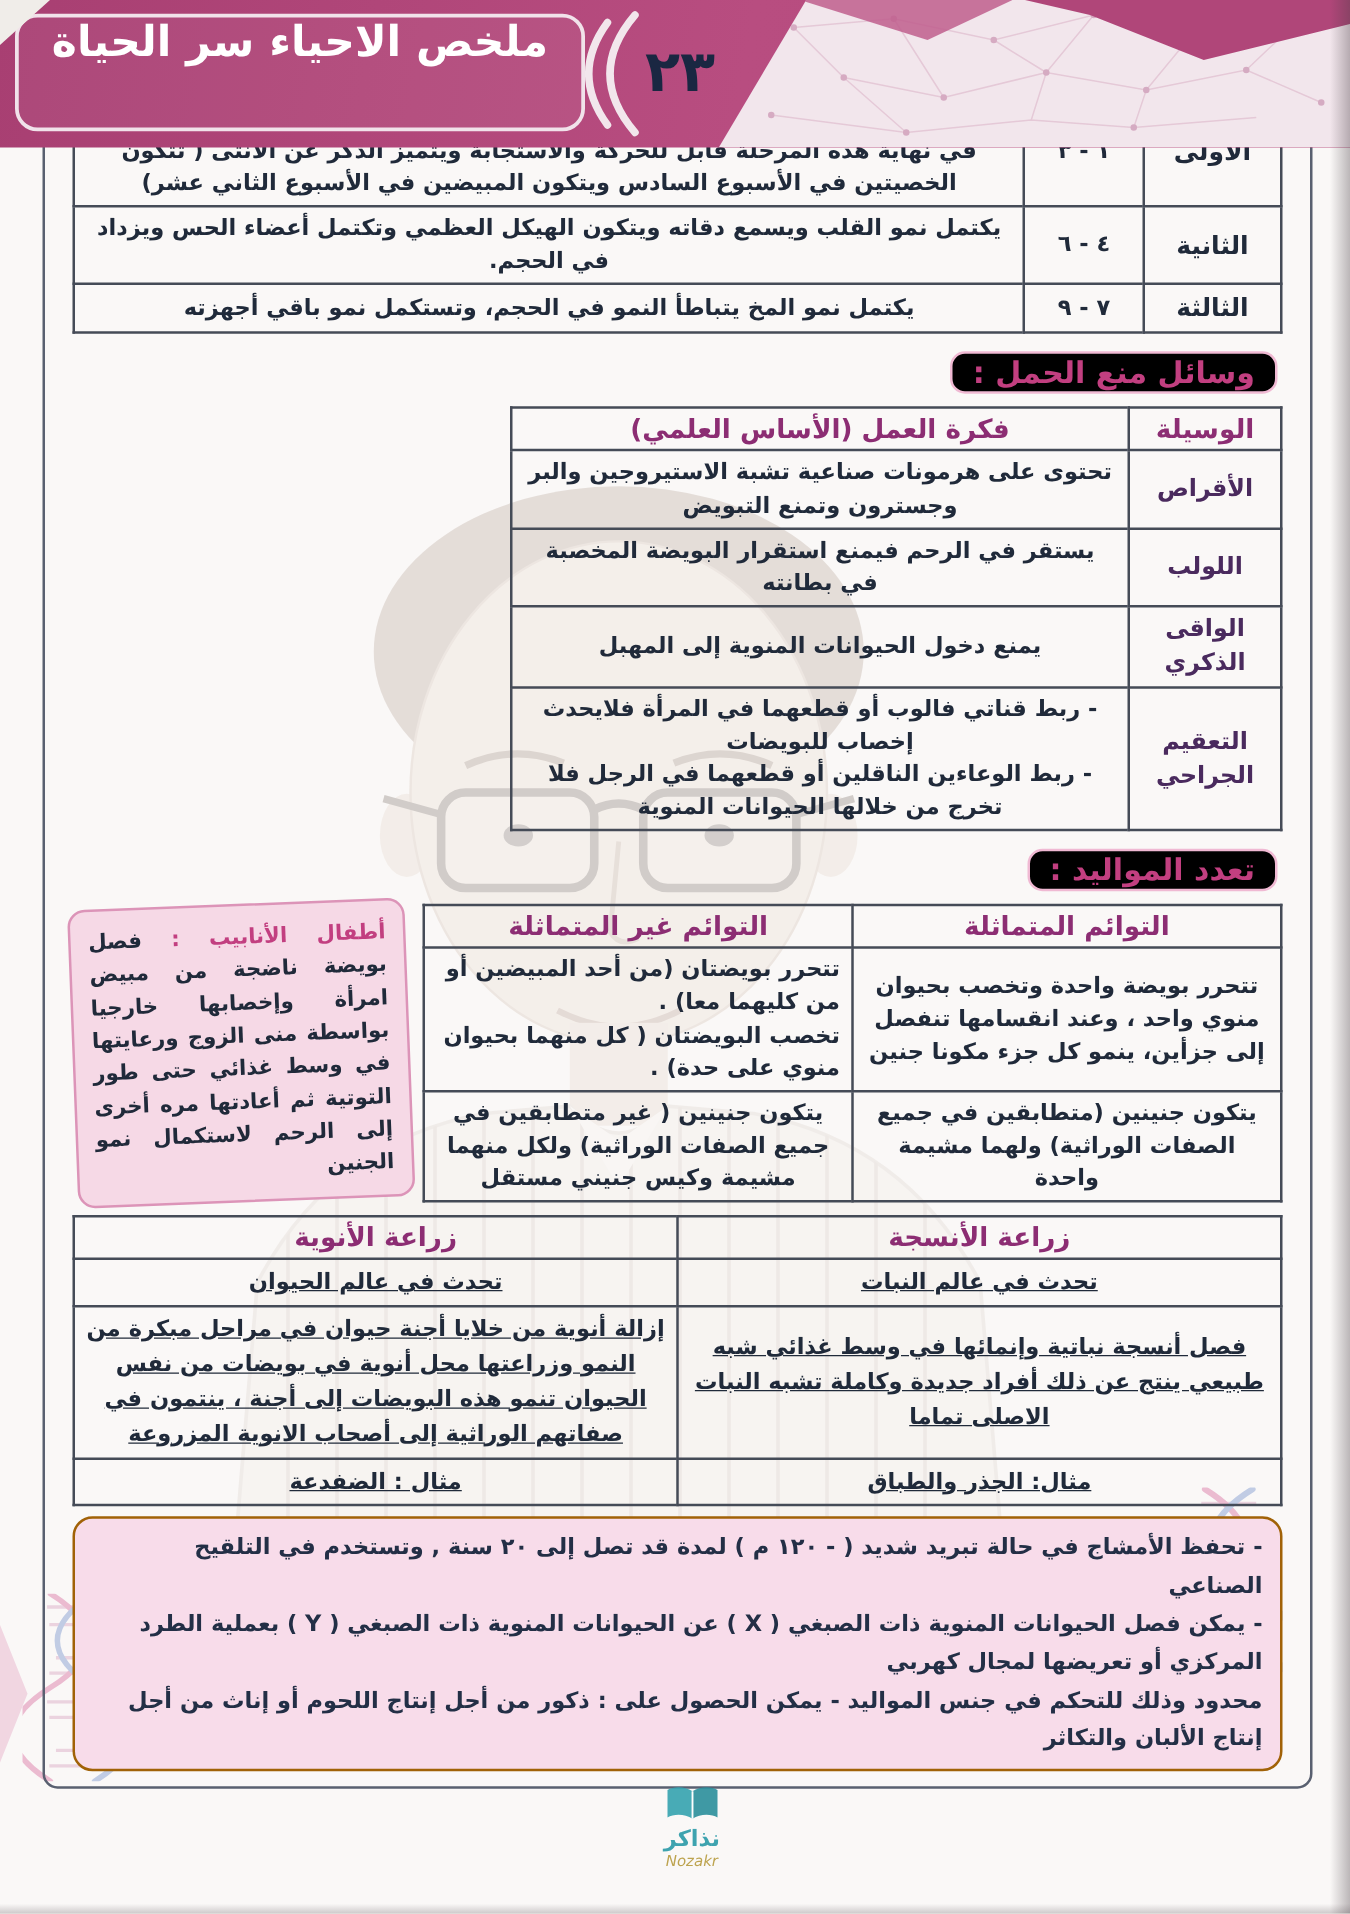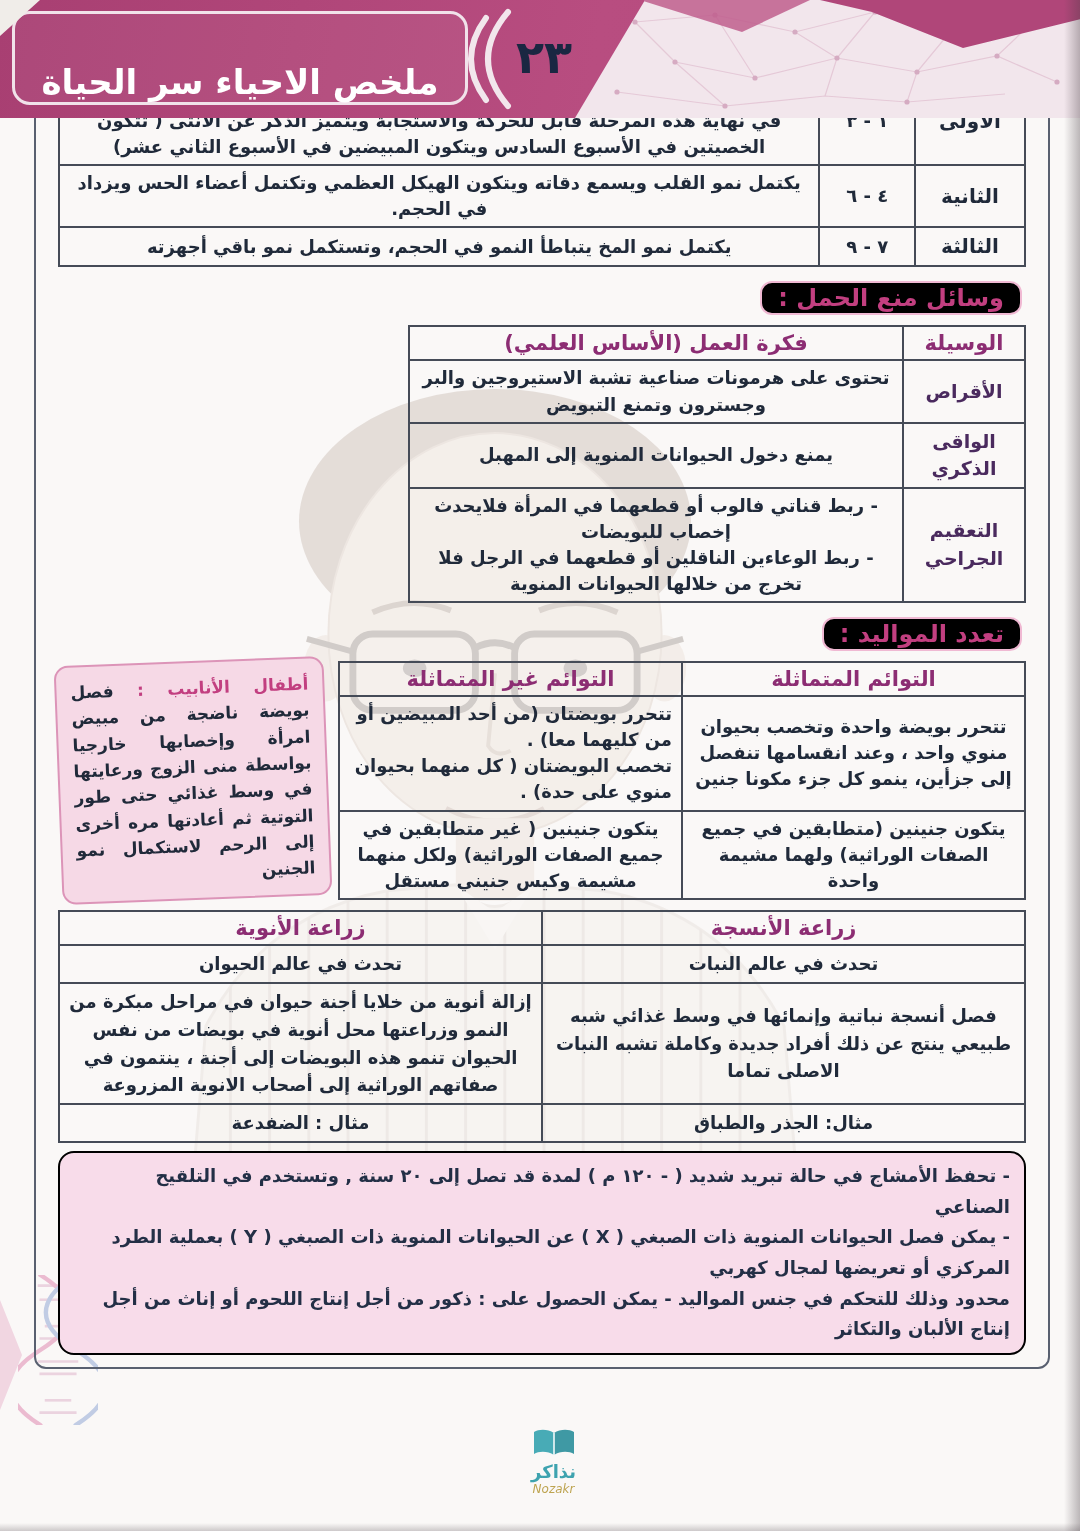--- a/index.html
+++ b/index.html
@@ -15,21 +15,21 @@
                   background: #f2e6ec; clip-path: polygon(70px 0, 100% 0, 100% 100%, 0 100%);
                   overflow: hidden; }
   .patch { position: absolute; }
   .p1 { top: 0; right: 0; width: 260px; height: 48px; background: #b04679;
         clip-path: polygon(0 0, 100% 0, 100% 40%, 55% 100%, 20% 25%); }
   .p2 { top: 0; right: 270px; width: 170px; height: 32px; background: #c05e8d;
         clip-path: polygon(0 0, 100% 0, 60% 100%); opacity: .85; }
   .net { position: absolute; top: 0; left: 0; width: 100%; height: 100%; opacity: .8; }
   .title-box { position: absolute; left: 12px; top: 11px; width: 456px; height: 94px;
                border: 3px solid #f1e2ea; border-radius: 18px; display: flex;
-               align-items: flex-end; justify-content: center; background: rgba(255,255,255,.05); }
+               align-items: flex-start; justify-content: center; background: rgba(255,255,255,.05); }
   .title-text { color: #ffffff; font-size: 34px; font-weight: bold; letter-spacing: 1px; white-space: nowrap; }
   .orn { position: absolute; left: 452px; top: 8px; width: 64px; height: 102px; }
   .page-num { position: absolute; left: 516px; top: 30px; font-size: 46px; font-weight: bold;
               color: #1a2742; }
   .fold { position: absolute; top: 0; left: 0; width: 0; height: 0;
           border-top: 36px solid #f0ede9; border-right: 40px solid transparent; }
 
   
   .face { position: absolute; left: 150px; top: 340px; width: 690px; height: 980px;
           opacity: .26; z-index: 1; pointer-events: none; }
@@ -70,23 +70,23 @@
   .twins { flex: 1; }
   .twins th { width: 50%; }
   .twins td.list { text-align: right; }
   .side-note { width: 270px; background: #f6d9e6; border: 2px solid #dc94b8; border-radius: 14px;
                padding: 12px 14px; transform: rotate(-2.2deg); font-size: 17px; font-weight: bold;
                color: #202a3a; line-height: 1.55; text-align: justify; }
   .side-note .nt { color: #c23f80; }
 
   .culture { width: 100%; margin-bottom: 8px; }
   .culture th { width: 50%; }
-  .culture td { line-height: 1.55; }
-
-  .gametes-box { background: #f8dcea; border: 2px solid #000000; border-radius: 16px;
+  .culture td { line-height: 1.55; text-decoration: underline; }
+
+  .gametes-box { background: #f8dcea; border: 2px solid #a16207; border-radius: 16px;
                  padding: 8px 14px; margin-top: 2px; }
   .gametes-box .line { font-size: 18px; font-weight: bold; color: #232f46;
                        line-height: 1.7; text-align: right; }
 
   
   .wm { position: absolute; left: 531px; top: 1428px; z-index: 5; text-align: center; opacity: .9; }
   .wm-ar { color: #2a9aa8; font-size: 18px; font-weight: bold; line-height: 1.1; }
   .wm-en { color: #b79b3e; font-size: 12px; font-style: italic; }
   .shadow-r { position: absolute; top: 0; right: 0; width: 16px; height: 100%; z-index: 9;
               background: linear-gradient(to left, rgba(70,60,66,.35), transparent);
@@ -252,20 +252,24 @@
       <tbody>
           <tr>
         <th class="c-method">الوسيلة</th>
         <th class="c-idea">فكرة العمل (الأساس العلمي)</th>
       </tr>
       <tr>
         <td class="t-method">الأقراص</td>
         <td class="t-idea">تحتوى على هرمونات صناعية تشبة الاستيروجين والبر وجسترون وتمنع التبويض</td>
       </tr>
       <tr>
+        <td class="t-method">اللولب</td>
+        <td class="t-idea">يستقر في الرحم فيمنع استقرار البويضة المخصبة في بطانته</td>
+      </tr>
+      <tr>
         <td class="t-method">الواقى الذكري</td>
         <td class="t-idea">يمنع دخول الحيوانات المنوية إلى المهبل</td>
       </tr>
       <tr>
         <td class="t-method">التعقيم الجراحي</td>
         <td class="t-idea t-idea-list preline">-  ربط قناتي فالوب أو قطعهما في المرأة فلايحدث إخصاب للبويضات
 -  ربط الوعاءين الناقلين أو قطعهما في الرجل فلا تخرج من خلالها الحيوانات المنوية</td>
       </tr>
     </tbody>
       </table>

